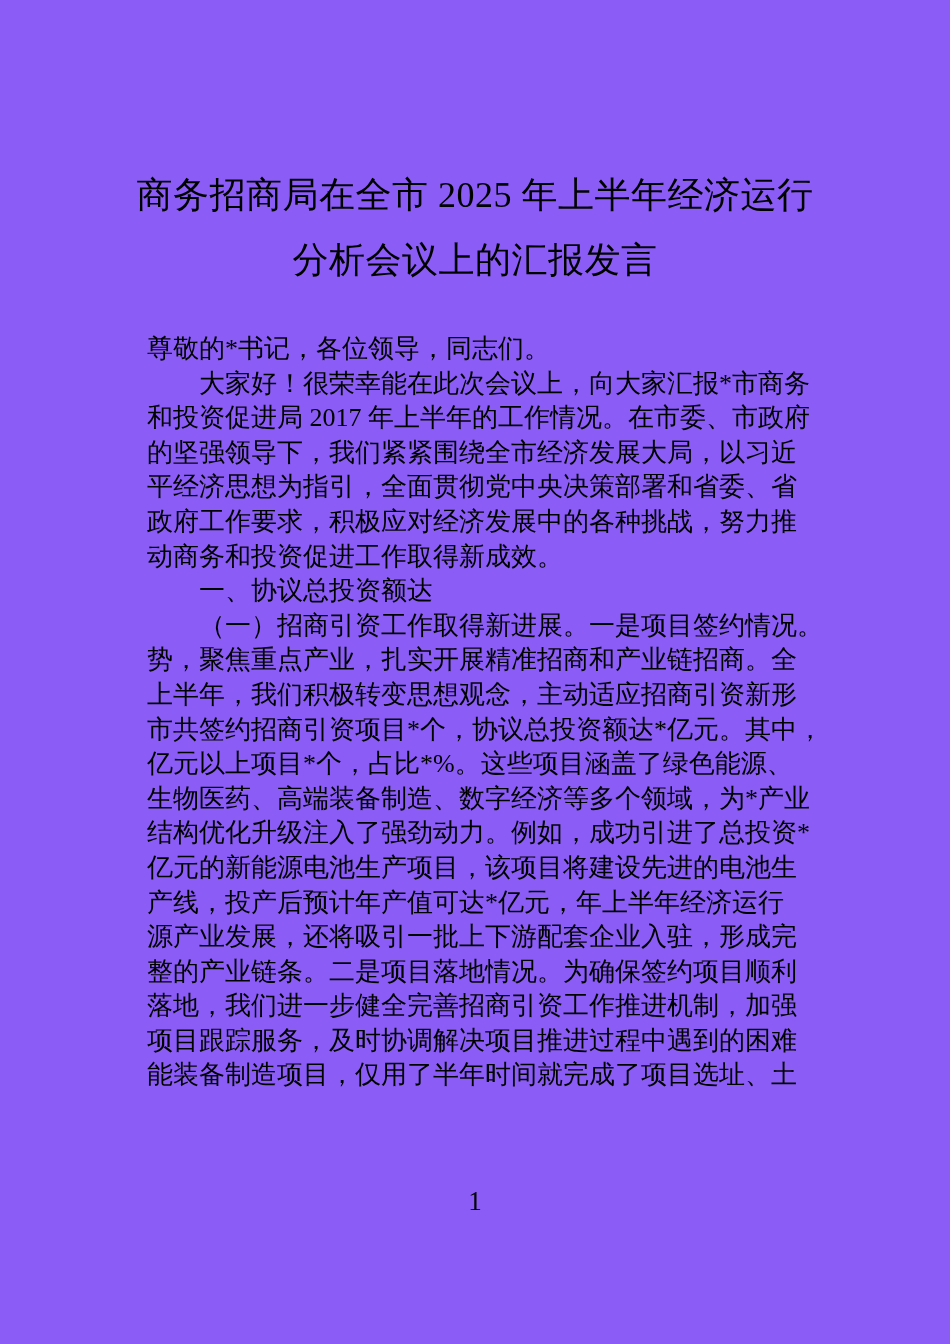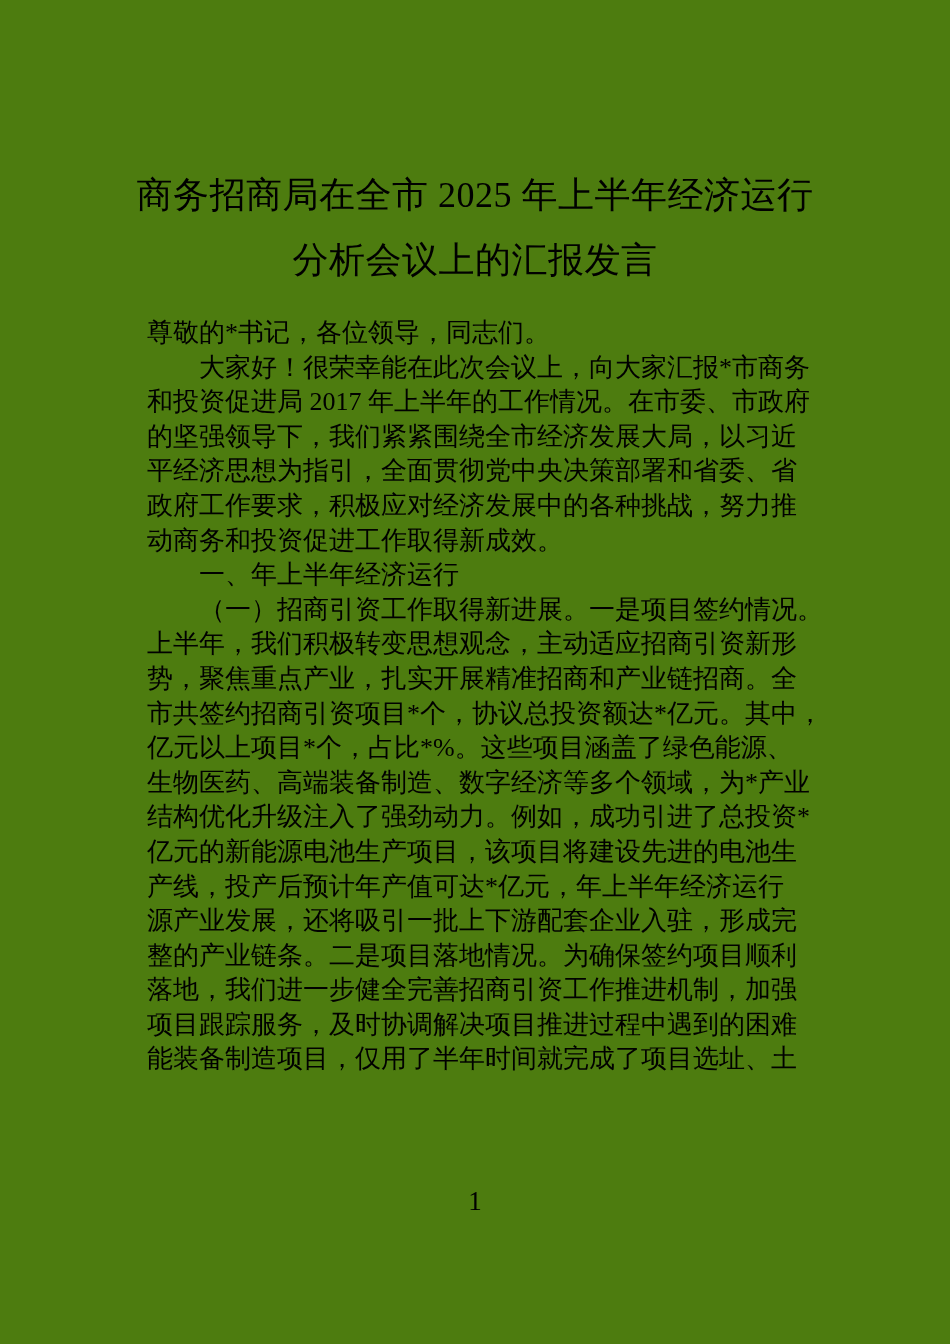--- a/index.html
+++ b/index.html
@@ -4,42 +4,42 @@
 <style>
   html, body {
     margin: 0;
     padding: 0;
     background: #ffffff;
   }
   .page {
     position: relative;
     width: 950px;
     height: 1344px;
-    background: #4d7c0f;
+    background: #8b5cf6;
     color: #000000;
     overflow: hidden;
     font-family: "Liberation Serif", "DejaVu Sans", sans-serif;
   }
   .doc-title {
     position: absolute;
     top: 163px;
     left: 0;
     width: 950px;
     text-align: center;
     font-size: 36px;
     line-height: 65px;
     font-weight: 500;
     letter-spacing: 0.5px;
   }
   .title-line {
     white-space: nowrap;
   }
   .doc-body {
     position: absolute;
-    top: 316px;
+    top: 332px;
     left: 147px;
     width: 690px;
     font-size: 26px;
     line-height: 34.6px;
     font-weight: 400;
   }
   .text-line {
     white-space: nowrap;
     height: 34.6px;
   }
@@ -65,24 +65,24 @@
     </div>
 
   <div class="doc-body">
       <div class="text-line">尊敬的*书记，各位领导，同志们。</div>
       <div class="text-line">　　大家好！很荣幸能在此次会议上，向大家汇报*市商务</div>
       <div class="text-line">和投资促进局 2017 年上半年的工作情况。在市委、市政府</div>
       <div class="text-line">的坚强领导下，我们紧紧围绕全市经济发展大局，以习近</div>
       <div class="text-line">平经济思想为指引，全面贯彻党中央决策部署和省委、省</div>
       <div class="text-line">政府工作要求，积极应对经济发展中的各种挑战，努力推</div>
       <div class="text-line">动商务和投资促进工作取得新成效。</div>
-      <div class="text-line">　　一、年上半年经济运行</div>
+      <div class="text-line">　　一、协议总投资额达</div>
       <div class="text-line">　　（一）招商引资工作取得新进展。一是项目签约情况。</div>
+      <div class="text-line">势，聚焦重点产业，扎实开展精准招商和产业链招商。全</div>
       <div class="text-line">上半年，我们积极转变思想观念，主动适应招商引资新形</div>
-      <div class="text-line">势，聚焦重点产业，扎实开展精准招商和产业链招商。全</div>
       <div class="text-line">市共签约招商引资项目*个，协议总投资额达*亿元。其中，</div>
       <div class="text-line">亿元以上项目*个，占比*%。这些项目涵盖了绿色能源、</div>
       <div class="text-line">生物医药、高端装备制造、数字经济等多个领域，为*产业</div>
       <div class="text-line">结构优化升级注入了强劲动力。例如，成功引进了总投资*</div>
       <div class="text-line">亿元的新能源电池生产项目，该项目将建设先进的电池生</div>
       <div class="text-line">产线，投产后预计年产值可达*亿元，年上半年经济运行</div>
       <div class="text-line">源产业发展，还将吸引一批上下游配套企业入驻，形成完</div>
       <div class="text-line">整的产业链条。二是项目落地情况。为确保签约项目顺利</div>
       <div class="text-line">落地，我们进一步健全完善招商引资工作推进机制，加强</div>
       <div class="text-line">项目跟踪服务，及时协调解决项目推进过程中遇到的困难</div>

